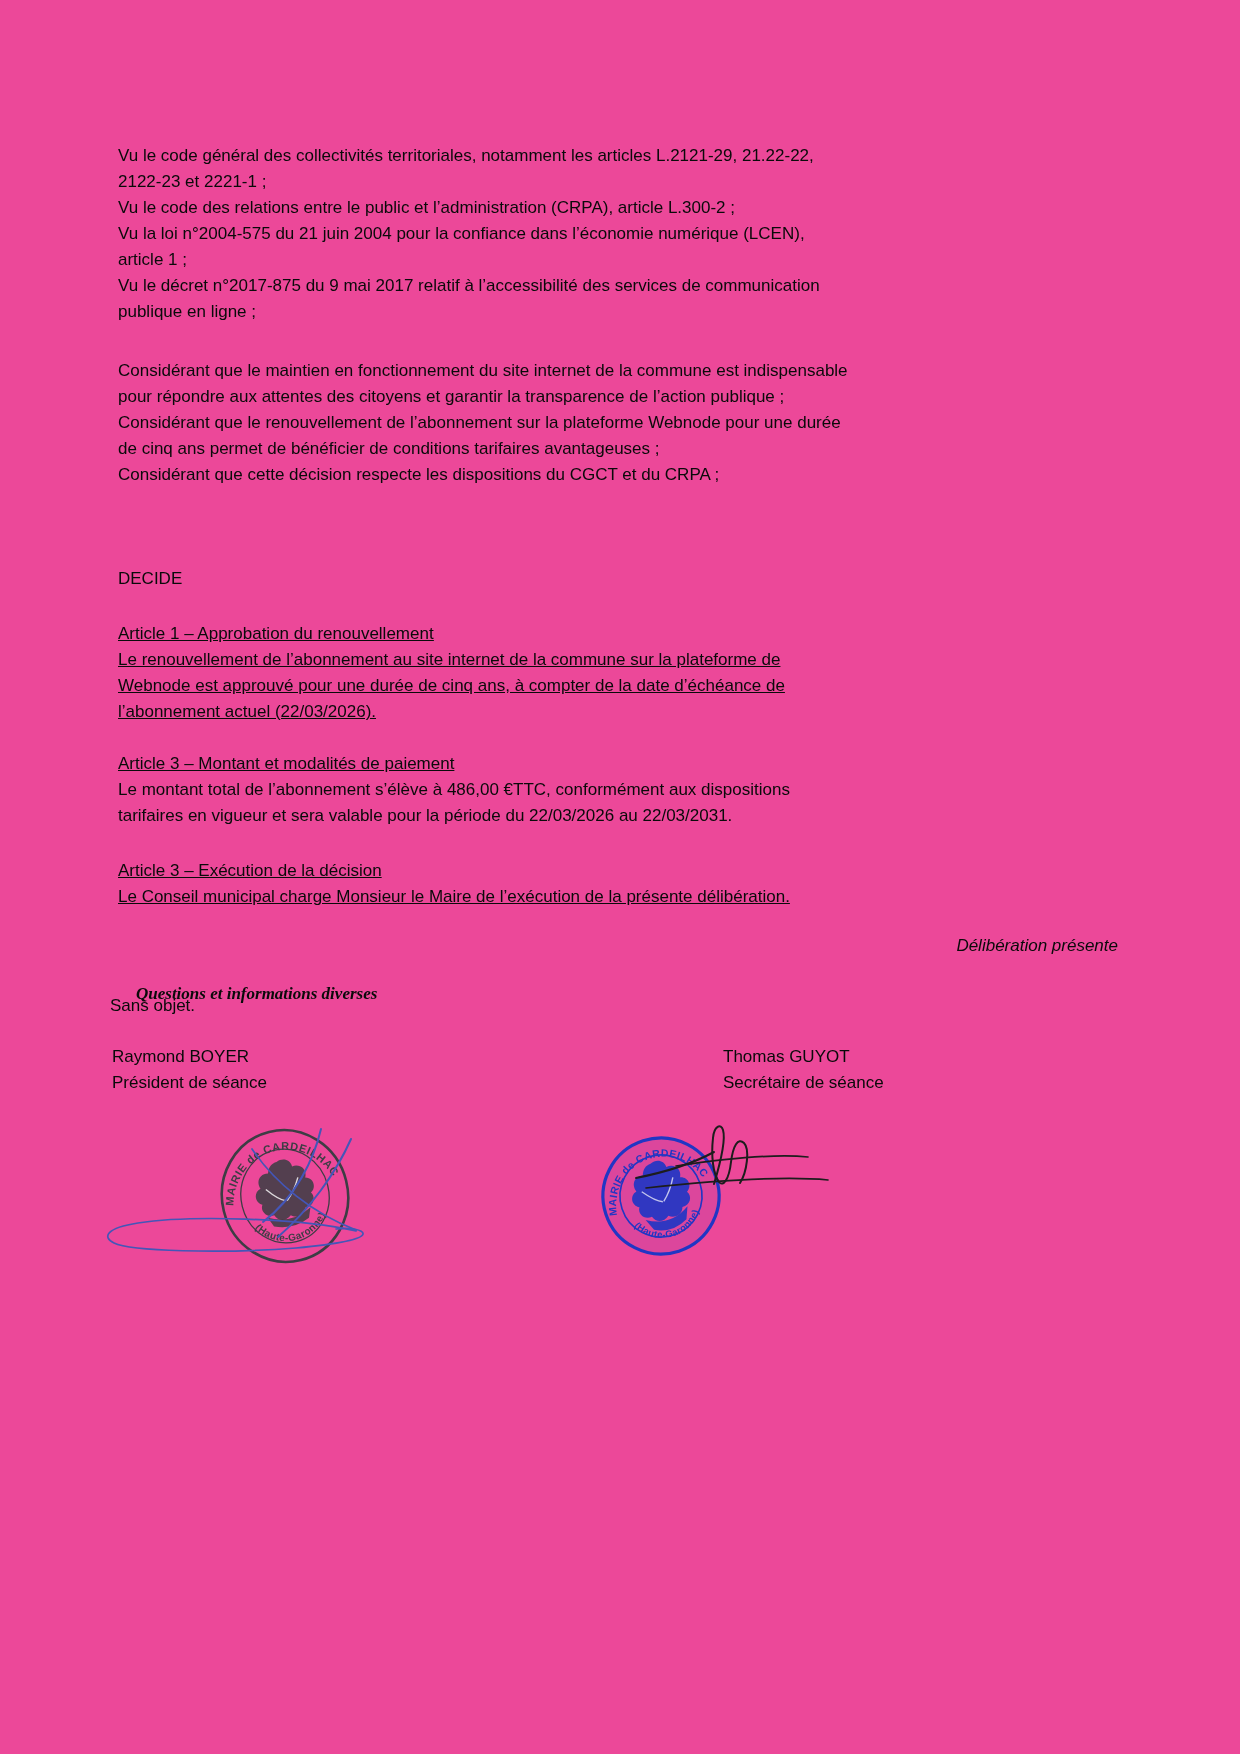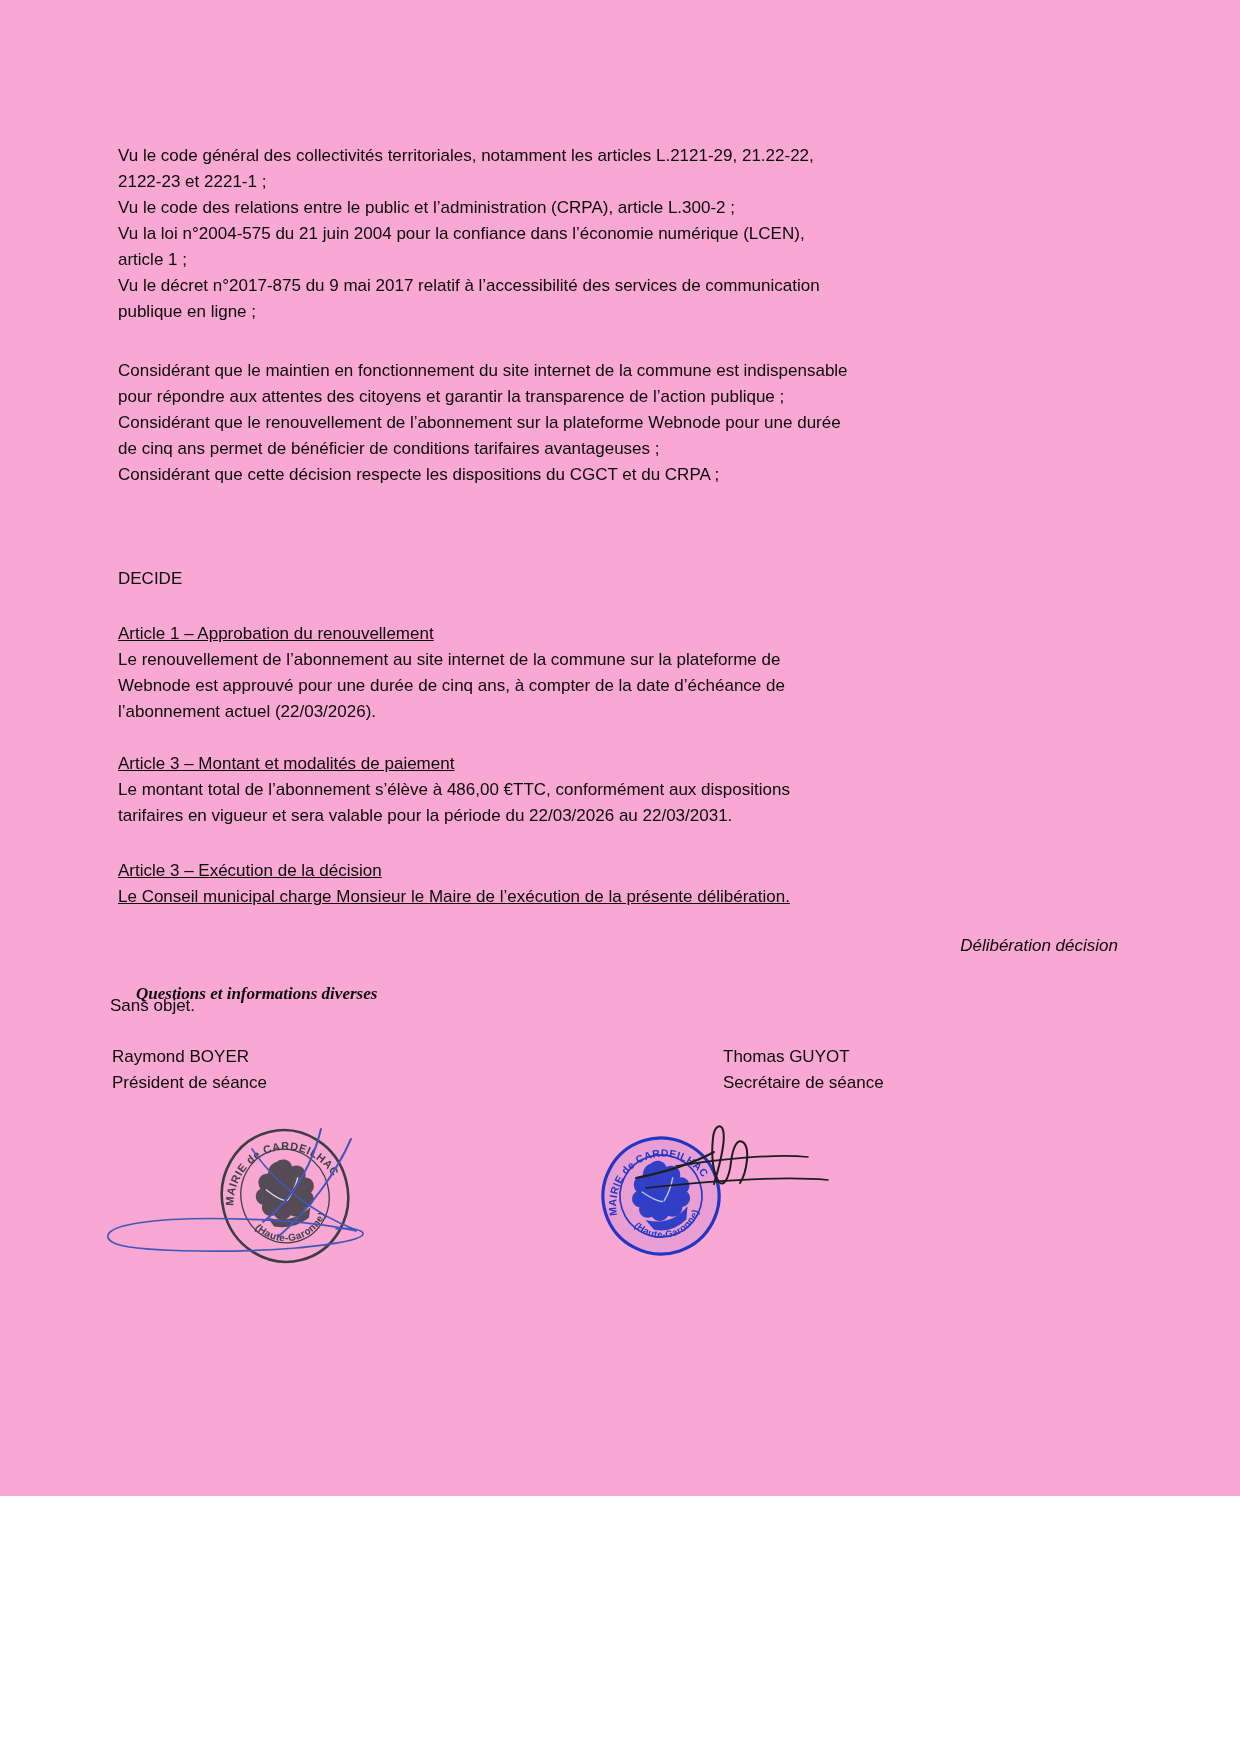--- a/index.html
+++ b/index.html
@@ -1,20 +1,20 @@
 <!DOCTYPE html>
 <html lang="fr"><head>
 <meta charset="utf-8">
 <style>
   html,body{margin:0;padding:0;background:#ffffff;}
   .page{
     position:relative;
     width:1240px;
-    height:1496px;
-    background:#f9a8d4;
+    height:1754px;
+    background:#ec4899;
     overflow:hidden;
     font-family:"Liberation Sans",sans-serif;
     color:#0a0a0a;
   }
   .abs{position:absolute;}
   .body-text{
     font:17px/26px "Liberation Sans",sans-serif;
     color:#0a0a0a;
     margin:0;
     white-space:pre-line;
@@ -55,39 +55,39 @@
 
   <p class="abs body-text" style="left:118px;top:358px;">Considérant que le maintien en fonctionnement du site internet de la commune est indispensable
 pour répondre aux attentes des citoyens et garantir la transparence de l’action publique ;
 Considérant que le renouvellement de l’abonnement sur la plateforme Webnode pour une durée
 de cinq ans permet de bénéficier de conditions tarifaires avantageuses ;
 Considérant que cette décision respecte les dispositions du CGCT et du CRPA ;</p>
 
 
   <p class="abs body-text bold" style="left:118px;top:566px;">DECIDE</p>
 
-  <div class="abs" style="left:118px;top:621px;">
+  <div class="abs" style="left:118px;top:621px;text-decoration:underline;">
     <p class="article-heading">Article 1 – Approbation du renouvellement</p>
     <p class="body-text" style="position:static;">Le renouvellement de l’abonnement au site internet de la commune sur la plateforme de
 Webnode est approuvé pour une durée de cinq ans, à compter de la date d’échéance de
 l’abonnement actuel (22/03/2026).</p>
   </div>
 
   <div class="abs" style="left:118px;top:751px;">
     <p class="article-heading">Article 3 – Montant et modalités de paiement</p>
     <p class="body-text" style="position:static;">Le montant total de l’abonnement s’élève à 486,00 €TTC, conformément aux dispositions
 tarifaires en vigueur et sera valable pour la période du 22/03/2026 au 22/03/2031.</p>
   </div>
 
   <div class="abs" style="left:118px;top:858px;">
     <p class="article-heading">Article 3 – Exécution de la décision</p>
     <p class="body-text" style="position:static;text-decoration:underline;">Le Conseil municipal charge Monsieur le Maire de l’exécution de la présente délibération.</p>
   </div>
 
-  <p class="abs approval-note" style="right:122px;top:933px;">Délibération décision</p>
+  <p class="abs approval-note" style="right:122px;top:933px;">Délibération présente</p>
 
   <p class="abs questions-heading" style="left:124px;top:970px;">Questions et informations diverses</p>
 
   <p class="abs body-text" style="left:110px;top:993px;">Sans objet.</p>
 
   <div class="abs" style="left:112px;top:1044px;">
     <div class="signer-name">Raymond BOYER</div>
     <div class="signer-role">Président de séance</div>
   </div>
 

